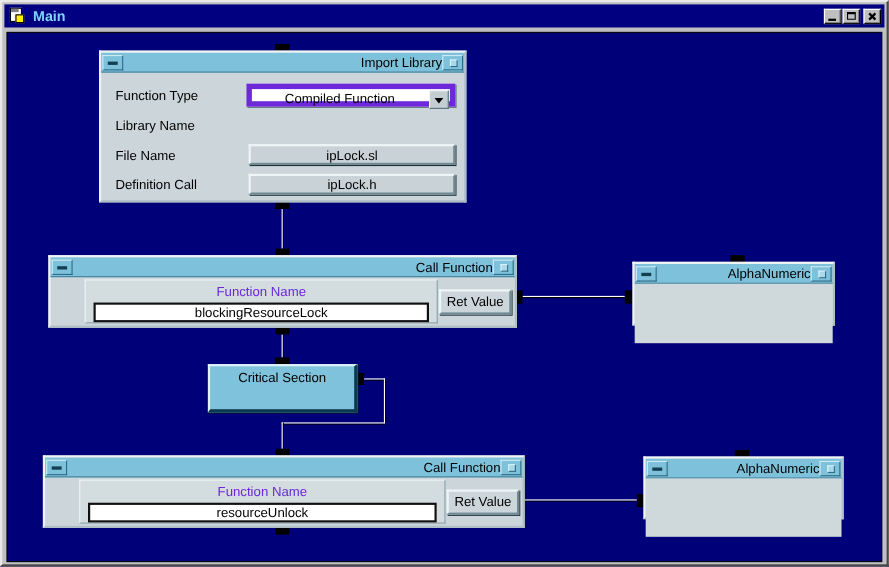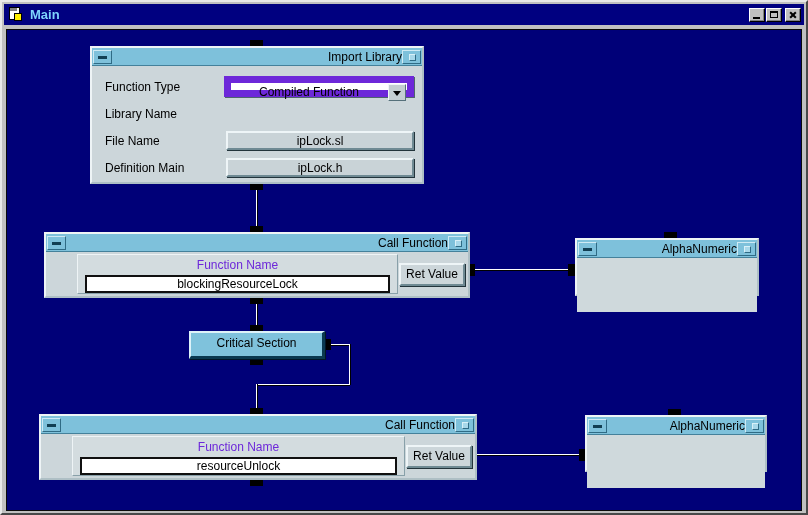--- a/index.html
+++ b/index.html
@@ -31,21 +31,21 @@
   .tb-btn{width:19px;height:14px;background:#7ec1db;position:relative;flex:0 0 auto;
     border-top:1px solid #cfeaf4;border-left:1px solid #cfeaf4;border-right:1px solid #2f6b85;border-bottom:1px solid #2f6b85;}
   .tb-dash{position:absolute;left:4px;top:5px;width:9px;height:3px;background:#123f53;}
   .tb-sq{position:absolute;left:6px;top:3px;width:7px;height:7px;background:#a8d8ea;
     border-top:1px solid #d8f0f8;border-left:1px solid #d8f0f8;border-right:1px solid #2f6b85;border-bottom:1px solid #2f6b85;}
   .tb-text{flex:1 1 auto;text-align:right;font-size:12px;color:#000;}
   
   .il-body{padding-top:7px;}
   .il-row{display:flex;align-items:center;height:27px;padding-left:13px;padding-right:8px;}
   .il-label{font-size:12px;color:#000;flex:1 1 auto;}
-  .dropdown{width:190px;height:21px;background:#fff;border:7px solid #6d28d9;display:flex;flex:0 0 auto;
+  .dropdown{width:190px;height:21px;background:#fff;border:5px solid #6d28d9;display:flex;flex:0 0 auto;
     box-shadow:1px 1px 0 #50646c;}
   .dd-text{flex:1 1 auto;text-align:center;font-size:12px;line-height:19px;color:#000;}
   .dd-btn{width:18px;height:17px;margin:1px;background:#c4ced2;position:relative;flex:0 0 auto;
     border-top:1px solid #f0f6f8;border-left:1px solid #f0f6f8;border-right:1px solid #55707a;border-bottom:1px solid #55707a;}
   .dd-arrow{position:absolute;left:4px;top:6px;width:0;height:0;
     border-left:4px solid transparent;border-right:4px solid transparent;border-top:5px solid #000;}
   .text-input{width:188px;height:19px;background:#fff;border:1px solid #000;flex:0 0 auto;
     box-shadow:inset 1px 1px 0 #8fa6ae;text-align:center;font-size:12px;line-height:17px;color:#000;}
   .gray-btn{width:188px;height:19px;background:#c9d3d7;flex:0 0 auto;text-align:center;font-size:12px;line-height:16px;color:#000;
     border-top:2px solid #eef5f7;border-left:2px solid #eef5f7;border-right:2px solid #6f8a93;border-bottom:2px solid #6f8a93;
@@ -149,21 +149,21 @@
           </div>
         </div>
         <div class="il-row">
           <span class="il-label">Library Name</span>
         </div>
         <div class="il-row">
           <span class="il-label">File Name</span>
           <div class="gray-btn">ipLock.sl</div>
         </div>
         <div class="il-row">
-          <span class="il-label">Definition Main</span>
+          <span class="il-label">Definition Call</span>
           <div class="gray-btn">ipLock.h</div>
         </div>
       </div>
     </div>
 
     <div class="vbox" style="left:37px;top:202px;width:426px;height:66px;">
       <div class="vtitle">
         <span class="tb-btn">
             <span class="tb-dash"></span>
           </span>
@@ -189,21 +189,21 @@
             <span class="tb-dash"></span>
           </span>
         <span class="tb-text">AlphaNumeric</span>
         <span class="tb-btn">
             <span class="tb-sq"></span>
           </span>
       </div>
       <div class="an-body"></div>
     </div>
 
-    <div class="critical" style="left:182px;top:301px;width:136px;height:28px;">Critical Section</div>
+    <div class="critical" style="left:182px;top:301px;width:136px;height:44px;">Critical Section</div>
 
     <div class="vbox" style="left:32px;top:384px;width:438px;height:66px;">
       <div class="vtitle">
         <span class="tb-btn">
             <span class="tb-dash"></span>
           </span>
         <span class="tb-text">Call Function</span>
         <span class="tb-btn">
             <span class="tb-sq"></span>
           </span>

